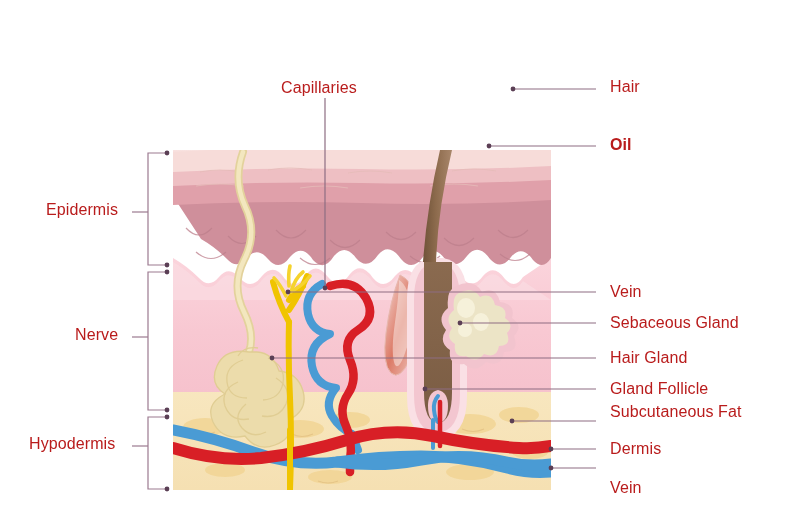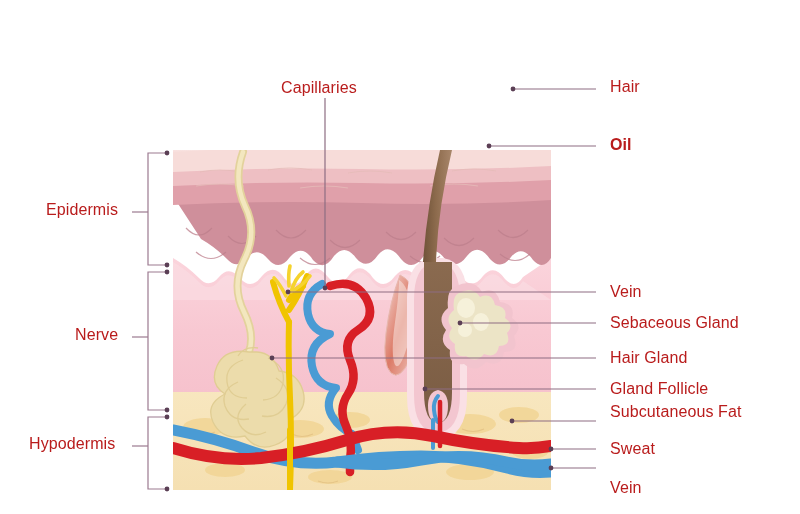--- a/index.html
+++ b/index.html
@@ -253,17 +253,17 @@
     </div>
   <div id="callout-label-host">
       <div class="lbl r" style="left: 281px; top: 80px;">Capillaries</div>
       <div class="lbl r" style="left: 610px; top: 79px;">Hair</div>
       <div class="lbl r" style="left: 610px; top: 137px; font-weight: bold;">Oil</div>
       <div class="lbl r" style="left: 610px; top: 284px;">Vein</div>
       <div class="lbl r" style="left: 610px; top: 315px;">Sebaceous Gland</div>
       <div class="lbl r" style="left: 610px; top: 350px;">Hair Gland</div>
       <div class="lbl r" style="left: 610px; top: 381px;">Gland Follicle</div>
       <div class="lbl r" style="left: 610px; top: 404px;">Subcutaneous Fat</div>
-      <div class="lbl r" style="left: 610px; top: 441px;">Sweat</div>
+      <div class="lbl r" style="left: 610px; top: 441px;">Dermis</div>
       <div class="lbl r" style="left: 610px; top: 460px; margin-top: 20px;">Vein</div>
     </div>
 
 </div>
 
 </body></html>

